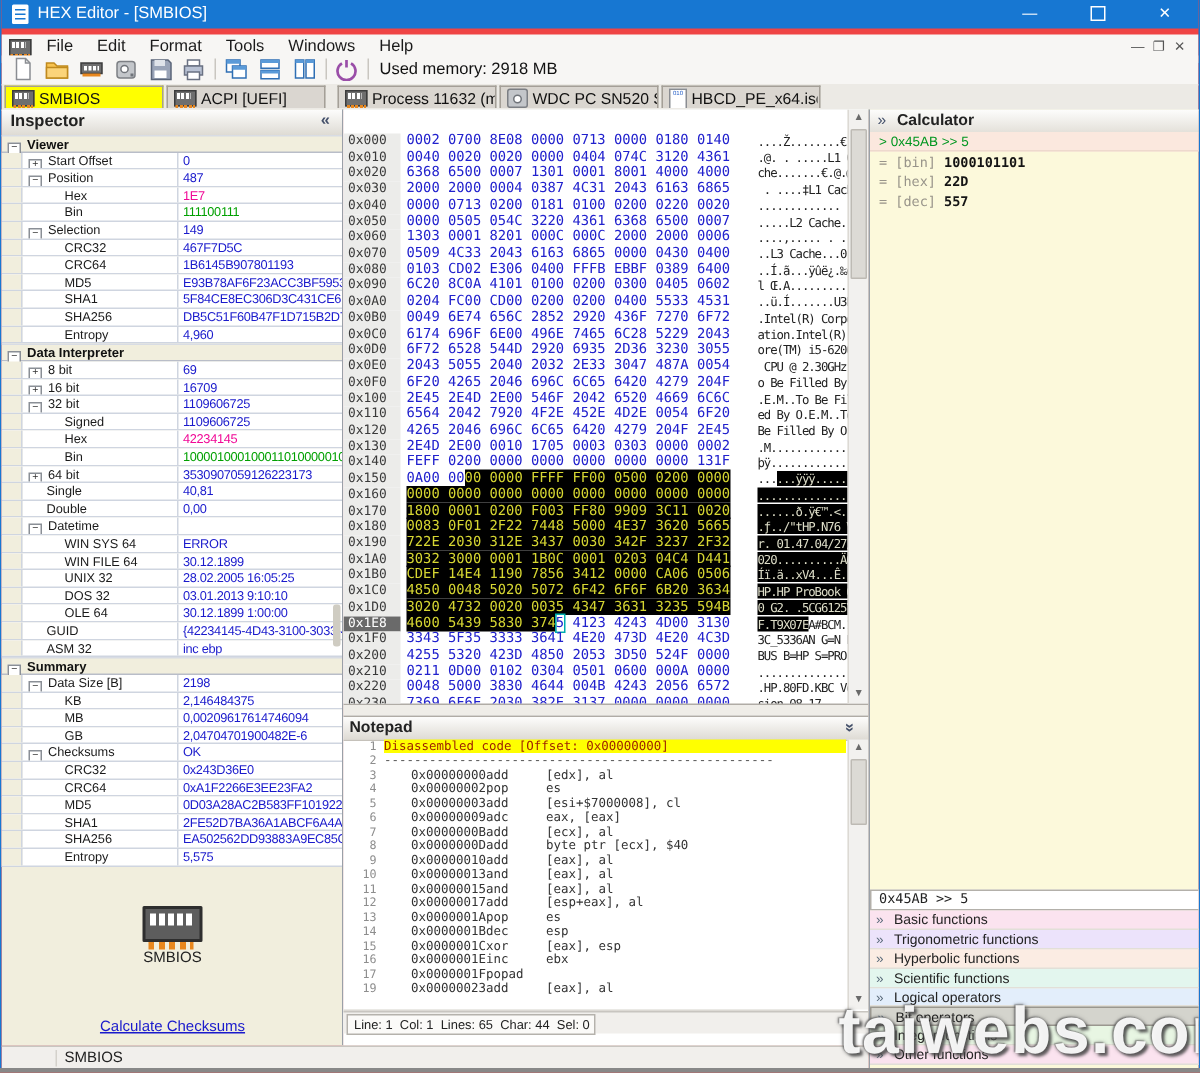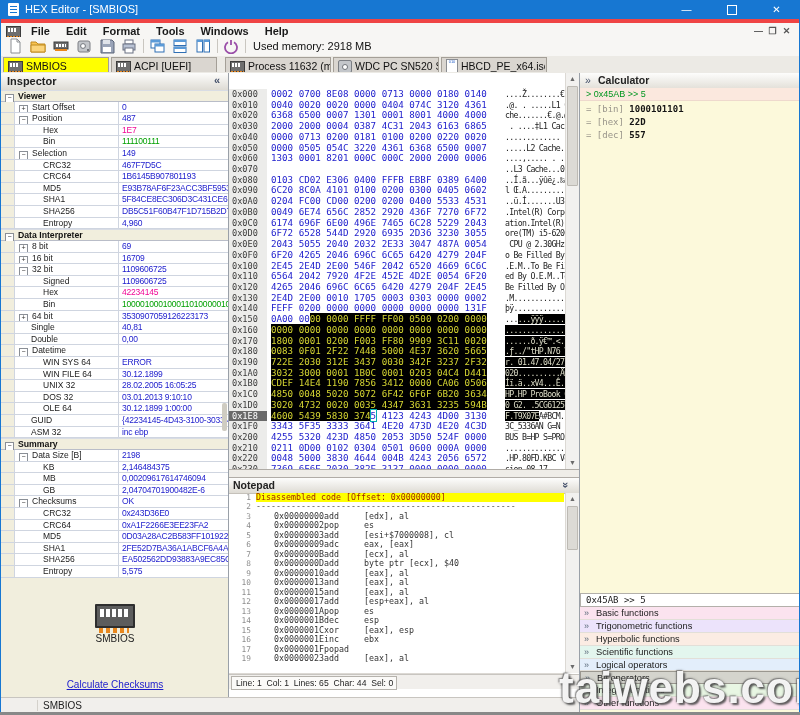--- a/index.html
+++ b/index.html
@@ -7,21 +7,21 @@
   .win{position:relative;width:798px;height:712px;border-left:1px solid #1777d2;border-right:1px solid #1777d2;background:#ef4444;overflow:hidden;}
   .abs{position:absolute;}
   
   .titlebar{left:0;top:0;width:100%;height:19px;background:#1777d2;color:#fff;font-size:11px;}
   .titlebar .ttl{position:absolute;left:24px;top:3px;}
   .appicon{position:absolute;left:7px;top:3px;width:11px;height:13px;background:#fff;border-radius:1px;}
   .appicon:before{content:"";position:absolute;left:2px;top:3px;width:7px;height:1px;background:#1777d2;box-shadow:0 3px 0 #1777d2,0 6px 0 #1777d2;}
   .wbtn{position:absolute;top:0;width:45px;height:19px;text-align:center;line-height:19px;font-size:10px;color:#fff;}
   .wbtn .bx{display:inline-block;width:8px;height:8px;border:1px solid #fff;vertical-align:middle;}
   
-  .menubar{left:0;top:23px;width:100%;height:18px;background:#f7f6f4;border-bottom:1px solid #0ea5e9;font-size:11px;color:#1a1a1a;font-weight:bold;}
+  .menubar{left:0;top:23px;width:100%;height:18px;background:#f7f6f4;border-bottom:1px solid #0ea5e9;font-size:11px;color:#1a1a1a;}
   .menu-item{display:inline-block;padding:2px 8px 0 8px;height:16px;cursor:default;}
   #menu-items{position:absolute;left:22px;top:0;}
   .mdi{position:absolute;right:5px;top:3px;color:#555;font-size:9px;letter-spacing:1px;}
   .mdi span{display:inline-block;width:14px;text-align:center;}
   
   .toolbar{left:0;top:37px;width:100%;height:19px;background:#f7f6f4;border-bottom:1px solid #dad7d2;}
   .tb-ic{position:absolute;top:1px;width:17px;height:17px;}
   .tb-sep{position:absolute;top:2px;width:1px;height:14px;background:#c9c6c0;}
   .usedmem{position:absolute;left:252px;top:3px;font-size:11px;color:#111;}
   
@@ -436,21 +436,21 @@
   <div class="abs centerpanel">
     <div class="hexview">
       <div id="hex-rows">
           <div class="hexrow"><span class="hoff">0x000</span><span class="hhex"><span>0002 0700 8E08 0000 0713 0000 0180 0140</span></span><span class="hasc"><span>....Ž........€.@</span></span></div>
           <div class="hexrow"><span class="hoff">0x010</span><span class="hhex"><span>0040 0020 0020 0000 0404 074C 3120 4361</span></span><span class="hasc"><span>.@. . .....L1 Ca</span></span></div>
           <div class="hexrow"><span class="hoff">0x020</span><span class="hhex"><span>6368 6500 0007 1301 0001 8001 4000 4000</span></span><span class="hasc"><span>che.......€.@.@.</span></span></div>
           <div class="hexrow"><span class="hoff">0x030</span><span class="hhex"><span>2000 2000 0004 0387 4C31 2043 6163 6865</span></span><span class="hasc"><span> . ....‡L1 Cache</span></span></div>
           <div class="hexrow"><span class="hoff">0x040</span><span class="hhex"><span>0000 0713 0200 0181 0100 0200 0220 0020</span></span><span class="hasc"><span>............. . </span></span></div>
           <div class="hexrow"><span class="hoff">0x050</span><span class="hhex"><span>0000 0505 054C 3220 4361 6368 6500 0007</span></span><span class="hasc"><span>.....L2 Cache...</span></span></div>
           <div class="hexrow"><span class="hoff">0x060</span><span class="hhex"><span>1303 0001 8201 000C 000C 2000 2000 0006</span></span><span class="hasc"><span>....‚..... . ...</span></span></div>
-          <div class="hexrow"><span class="hoff">0x070</span><span class="hasc"><span>..L3 Cache...0..</span></span></div>
+          <div class="hexrow"><span class="hoff">0x070</span><span class="hhex"><span>0509 4C33 2043 6163 6865 0000 0430 0400</span></span><span class="hasc"><span>..L3 Cache...0..</span></span></div>
           <div class="hexrow"><span class="hoff">0x080</span><span class="hhex"><span>0103 CD02 E306 0400 FFFB EBBF 0389 6400</span></span><span class="hasc"><span>..Í.ã...ÿûë¿.‰d.</span></span></div>
           <div class="hexrow"><span class="hoff">0x090</span><span class="hhex"><span>6C20 8C0A 4101 0100 0200 0300 0405 0602</span></span><span class="hasc"><span>l Œ.A...........</span></span></div>
           <div class="hexrow"><span class="hoff">0x0A0</span><span class="hhex"><span>0204 FC00 CD00 0200 0200 0400 5533 4531</span></span><span class="hasc"><span>..ü.Í.......U3E1</span></span></div>
           <div class="hexrow"><span class="hoff">0x0B0</span><span class="hhex"><span>0049 6E74 656C 2852 2920 436F 7270 6F72</span></span><span class="hasc"><span>.Intel(R) Corpor</span></span></div>
           <div class="hexrow"><span class="hoff">0x0C0</span><span class="hhex"><span>6174 696F 6E00 496E 7465 6C28 5229 2043</span></span><span class="hasc"><span>ation.Intel(R) C</span></span></div>
           <div class="hexrow"><span class="hoff">0x0D0</span><span class="hhex"><span>6F72 6528 544D 2920 6935 2D36 3230 3055</span></span><span class="hasc"><span>ore(TM) i5-6200U</span></span></div>
           <div class="hexrow"><span class="hoff">0x0E0</span><span class="hhex"><span>2043 5055 2040 2032 2E33 3047 487A 0054</span></span><span class="hasc"><span> CPU @ 2.30GHz.T</span></span></div>
           <div class="hexrow"><span class="hoff">0x0F0</span><span class="hhex"><span>6F20 4265 2046 696C 6C65 6420 4279 204F</span></span><span class="hasc"><span>o Be Filled By O</span></span></div>
           <div class="hexrow"><span class="hoff">0x100</span><span class="hhex"><span>2E45 2E4D 2E00 546F 2042 6520 4669 6C6C</span></span><span class="hasc"><span>.E.M..To Be Fill</span></span></div>
           <div class="hexrow"><span class="hoff">0x110</span><span class="hhex"><span>6564 2042 7920 4F2E 452E 4D2E 0054 6F20</span></span><span class="hasc"><span>ed By O.E.M..To </span></span></div>

